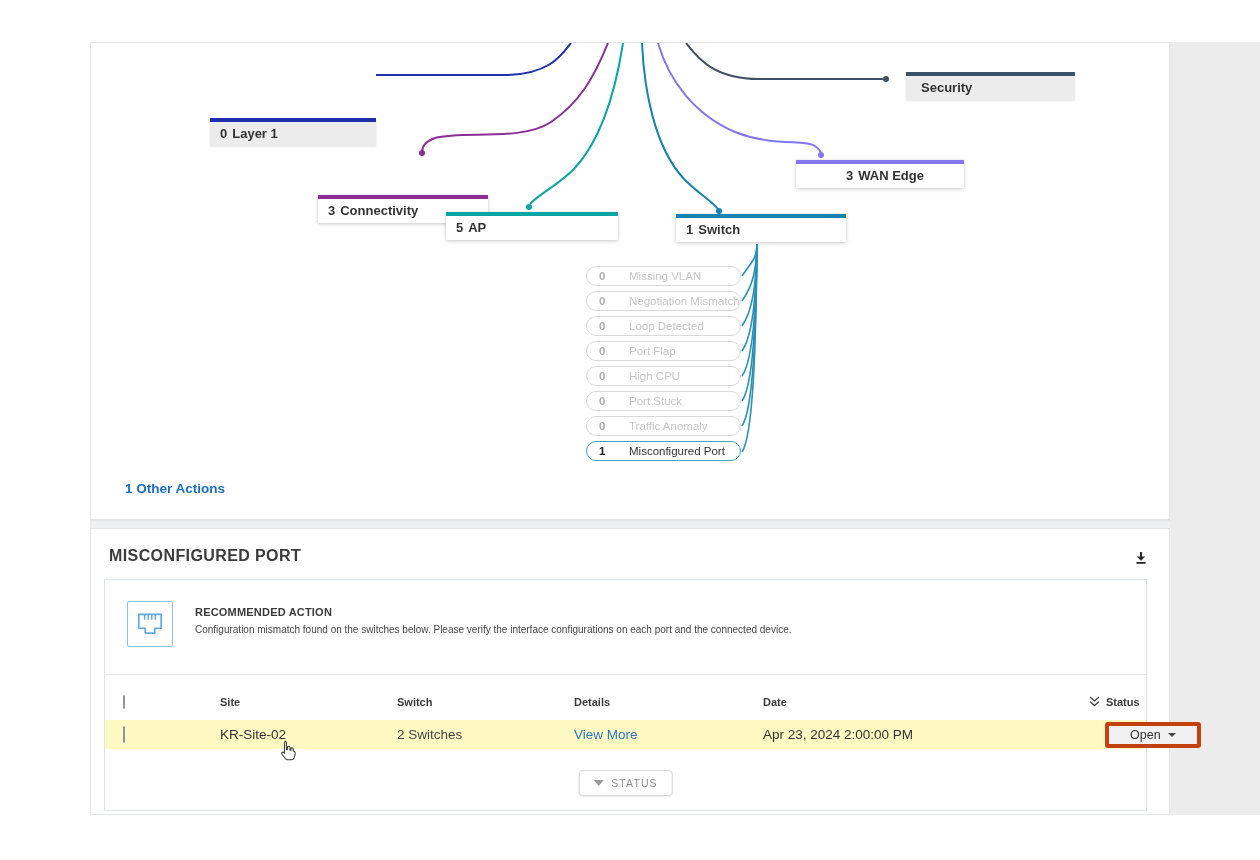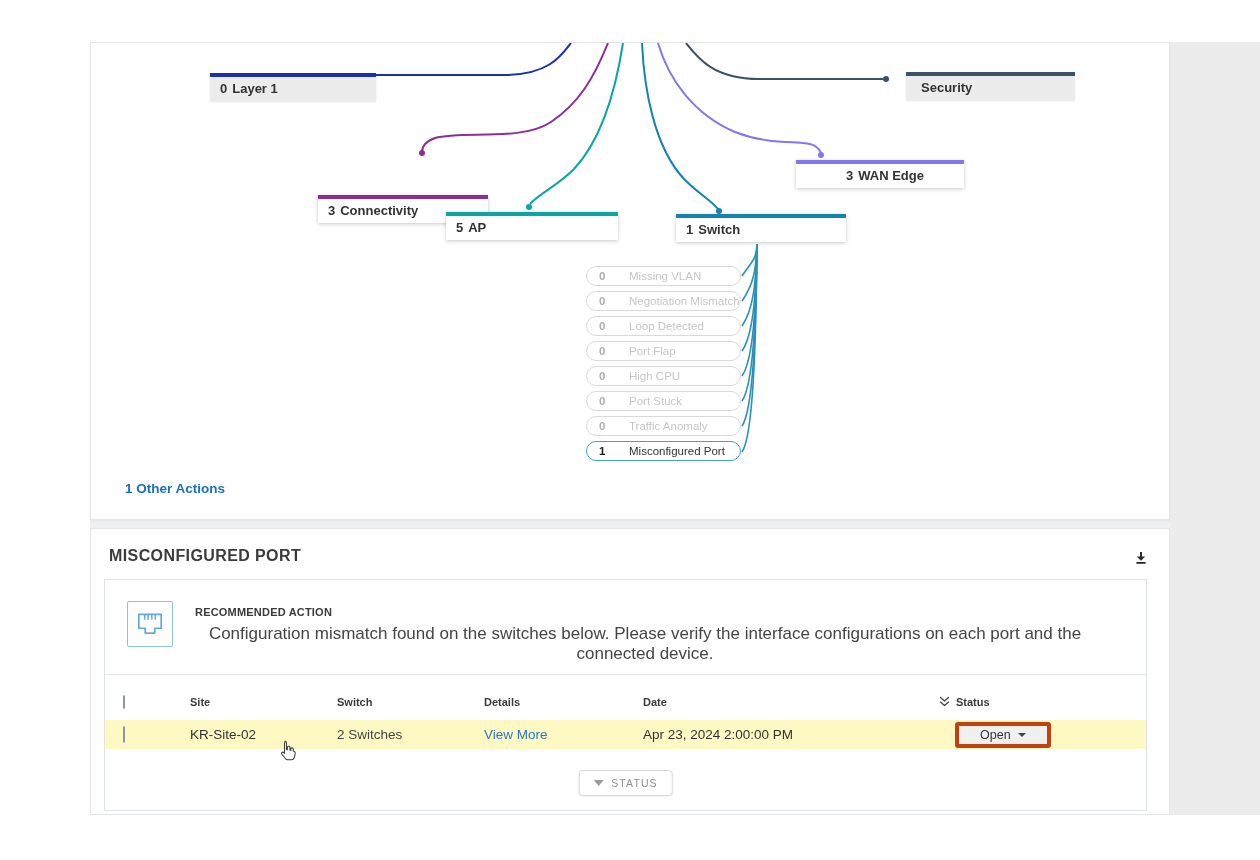--- a/index.html
+++ b/index.html
@@ -39,25 +39,25 @@
 
   .other-actions { position:absolute; left:34px; top:438px; font-size:13.5px; font-weight:700; color:#1a6fc4; cursor:pointer; }
 
   .detail-title { position:absolute; left:18px; top:18px; font-size:16px; font-weight:700; letter-spacing:.4px; color:#3b3b3b; }
   .download-btn { position:absolute; right:18px; top:20px; width:20px; height:20px; background:none; border:none; cursor:pointer; }
 
   .inner-box { position:absolute; left:13px; top:50px; width:1043px; height:232px; border:1px solid #dde3e6; background:#fff; }
   .rj45-box { position:absolute; left:22px; top:21px; width:46px; height:46px; border:1px solid #8fc1e3; border-radius:2px; background:#fefefe;
               display:flex; align-items:center; justify-content:center; }
   .rec-heading { position:absolute; left:90px; top:26px; font-size:11px; font-weight:700; letter-spacing:.2px; color:#3a3a3a; }
-  .rec-desc { position:absolute; left:90px; top:44px; font-size:17px; color:#454545; width:900px;text-align:center; }
+  .rec-desc { position:absolute; left:90px; top:44px; font-size:10px; color:#454545; width:900px; }
   .divider { position:absolute; left:0; right:0; top:94px; border-top:1px solid #e7e7e7; }
 
   .t-row { position:absolute; left:0; right:0; display:grid; grid-template-columns:67px 147px 147px 159px 296px 1fr;
-           align-items:center; padding-left:18px; }
+           align-items:center; padding-left:18px;gap:30px; }
   .t-head { top:104px; height:36px; font-size:11px; font-weight:700; color:#3a3a3a; }
   .t-data { top:140px; height:29px; font-size:13.5px; background:#fef9c3; }
   .cb { width:14px; height:14px; border:1px solid #8b979e; border-radius:3px; background:#fff; cursor:pointer; }
   .status-head { display:flex; align-items:center; gap:6px; }
   .link { color:#2878c8; cursor:pointer; }
   .cell-switch { color:#454545; }
 
   .open-btn { margin-left:16px; height:26px; padding:2px 21px; font-size:12.5px; color:#333;
               background:#f0f0f0; border:4px solid #c2410c; border-radius:3px; cursor:pointer;
               display:inline-flex; align-items:center; font-family:"Liberation Sans", sans-serif; }
@@ -96,21 +96,21 @@
       <path d="M666 201 C665 217 662 217 651 233" stroke-width="1.6" fill="none" stroke="#2a90b8"></path>
       <path d="M666 201 C665 229 662 242 651 258" stroke-width="1.6" fill="none" stroke="#2a90b8"></path>
       <path d="M666 201 C665 242 662 267 651 283" stroke-width="1.6" fill="none" stroke="#2a90b8"></path>
       <path d="M666 201 C665 254 662 292 651 308" stroke-width="1.6" fill="none" stroke="#2a90b8"></path>
       <path d="M666 201 C665 267 662 317 651 333" stroke-width="1.6" fill="none" stroke="#2a90b8"></path>
       <path d="M666 201 C665 279 662 342 651 358" stroke-width="1.6" fill="none" stroke="#2a90b8"></path>
       <path d="M666 201 C665 292 662 367 651 383" stroke-width="1.6" fill="none" stroke="#2a90b8"></path>
       <path d="M666 201 C665 305 662 393 651 409" stroke-width="1.6" fill="none" stroke="#2a90b8"></path>
     </svg>
 
-    <div class="cat-card muted c-layer1" style="border-top-color: rgb(30, 47, 174);">
+    <div class="cat-card muted c-layer1" style="border-top-color: rgb(30, 47, 174); margin-top: 45px;">
       <span class="cc">0</span><span>Layer 1</span>
     </div>
     <div class="cat-card c-connectivity" style="border-top-color: rgb(139, 47, 151);">
       <span class="cc">3</span><span>Connectivity</span>
     </div>
     <div class="cat-card c-ap" style="border-top-color: rgb(10, 166, 166);">
       <span class="cc">5</span><span>AP</span>
     </div>
     <div class="cat-card c-switch" style="border-top-color: rgb(20, 132, 174);">
       <span class="cc">1</span><span>Switch</span>

